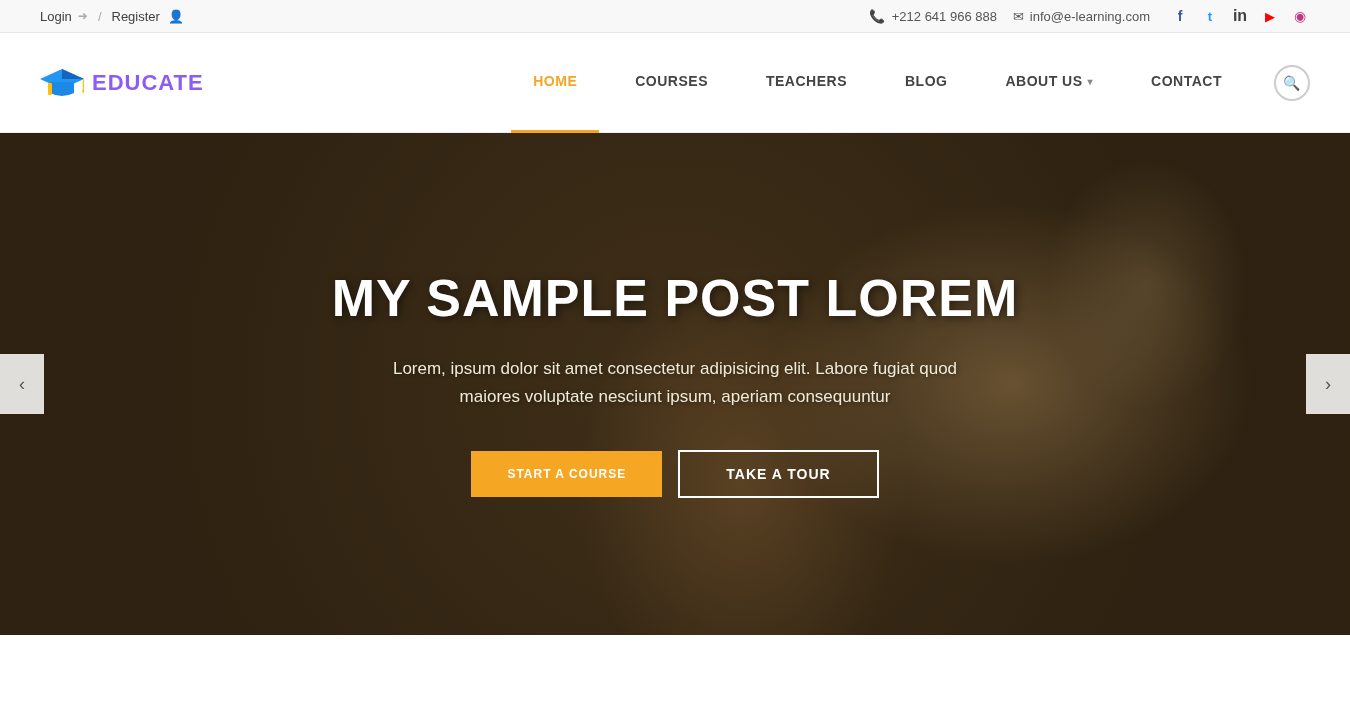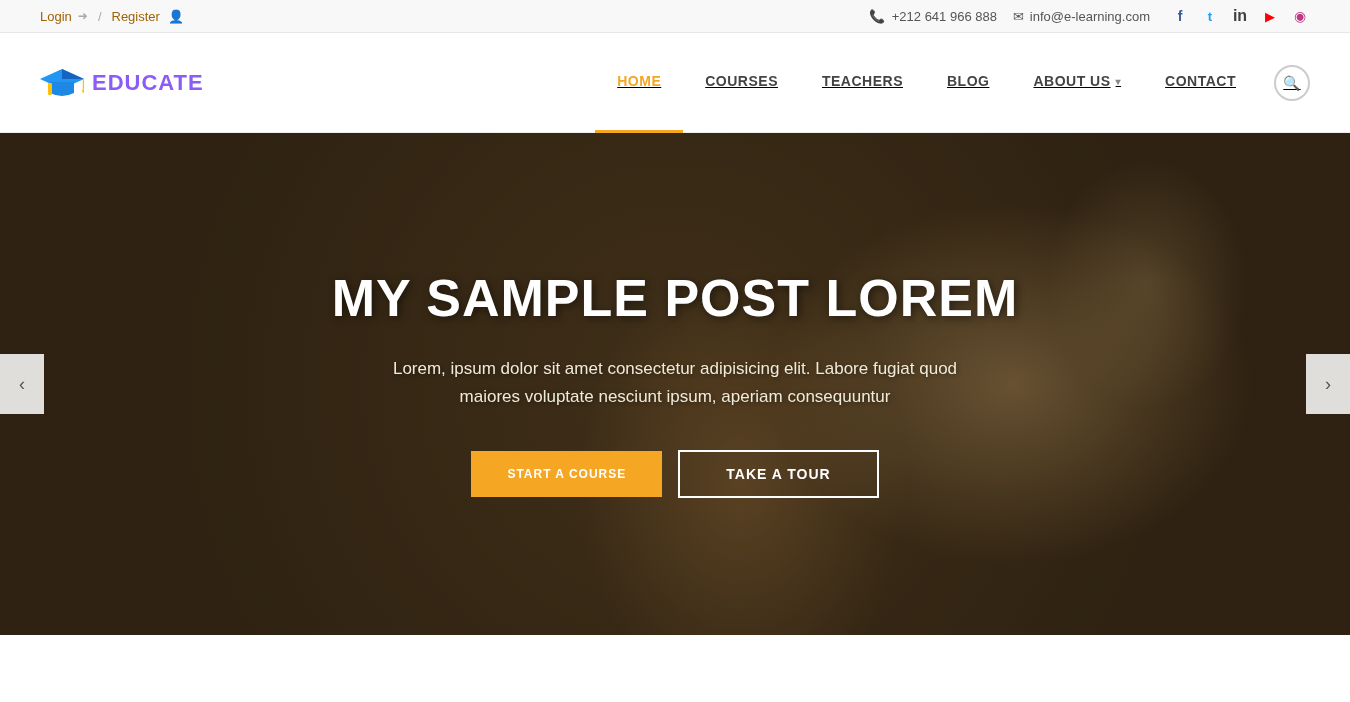--- a/index.html
+++ b/index.html
@@ -10,41 +10,41 @@
       background: #f8f8f8;
       border-bottom: 1px solid #e8e8e8;
       padding: 6px 40px;
       display: flex;
       justify-content: space-between;
       align-items: center;
       font-size: 13px;
       color: #555;
     }
     .top-bar-left { display: flex; gap: 6px; align-items: center; }
-    .top-bar-left a { color: #a16207; text-decoration: none; text-align: right; }
+    .top-bar-left a { color: #404040; text-decoration: none; text-align: right; }
     .top-bar-right { display: flex; align-items: center; gap: 20px; }
     .top-contact { display: flex; align-items: center; gap: 16px; }
     .top-contact-item { display: flex; align-items: center; gap: 6px; font-size: 13px; color: #555; }
     .social-icons { display: flex; gap: 10px; align-items: center; }
     .social-icon { width: 20px; height: 20px; display: flex; align-items: center; justify-content: center; font-size: 13px; color: #666; cursor: pointer; }
 
     
     .header {
       background: #fff;
       padding: 0 40px;
       display: flex;
       align-items: center;
       height: 100px;
       border-bottom: 1px solid #eee;
       box-shadow: 0 2px 4px rgba(0,0,0,0.05);
     }
     .logo { display: flex; align-items: center; gap: 8px; text-decoration: none; min-width: 180px; }
     .logo-icon { width: 44px; height: 44px; }
     .logo-text { font-size: 22px; font-weight: 700; color: #8b5cf6; letter-spacing: 1px; }
-    .nav { display: flex; align-items: center; gap: 0; margin-left: auto; text-decoration: underline; }
+    .nav { display: flex; align-items: center; gap: 14px; margin-left: auto; }
     .nav-item {
       padding: 0 22px;
       height: 100px;
       display: flex;
       align-items: center;
       font-size: 14px;
       font-weight: 600;
       color: #444;
       cursor: pointer;
       text-transform: uppercase;

